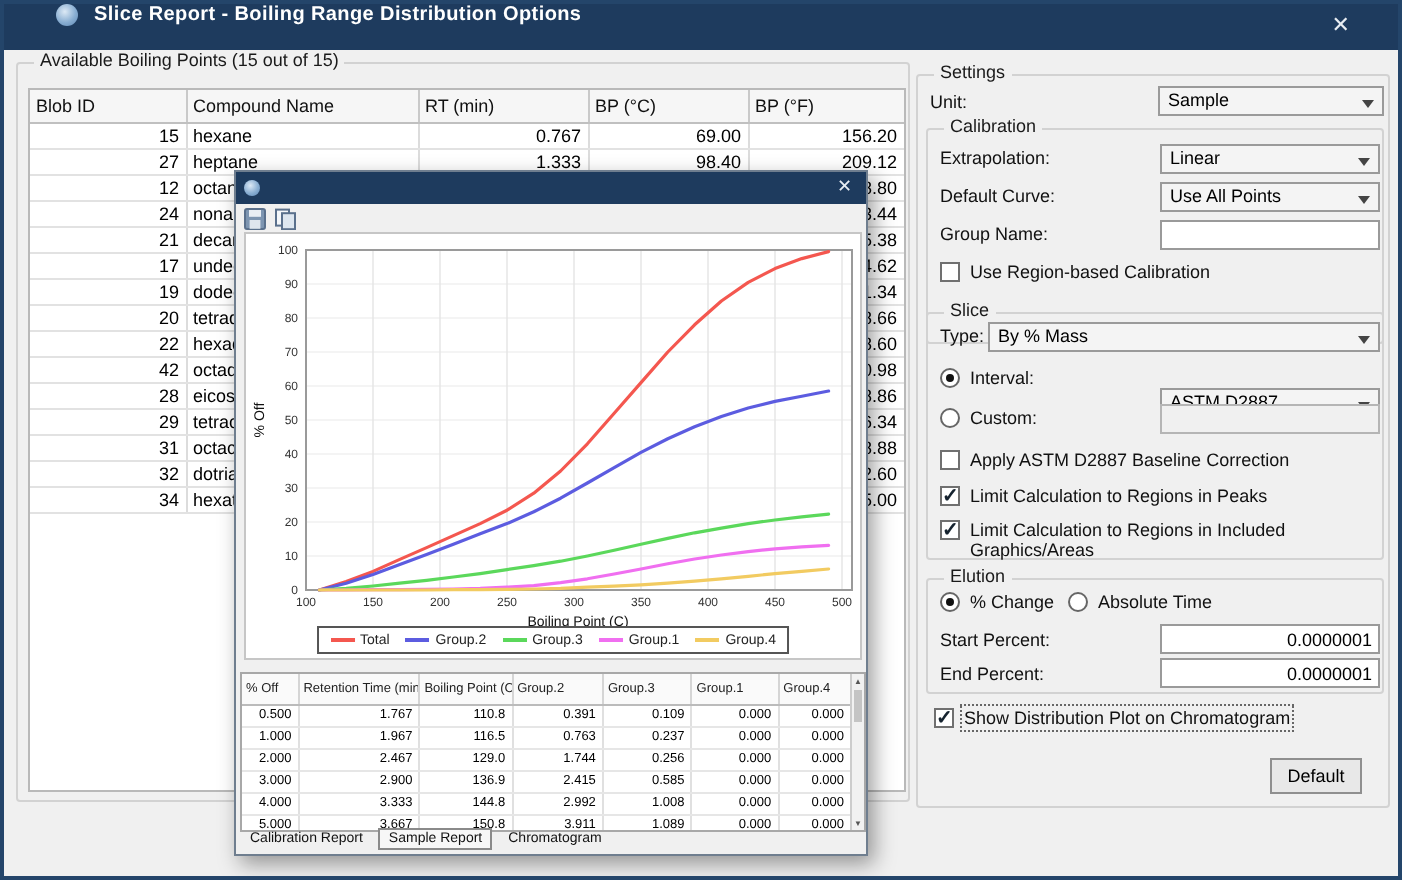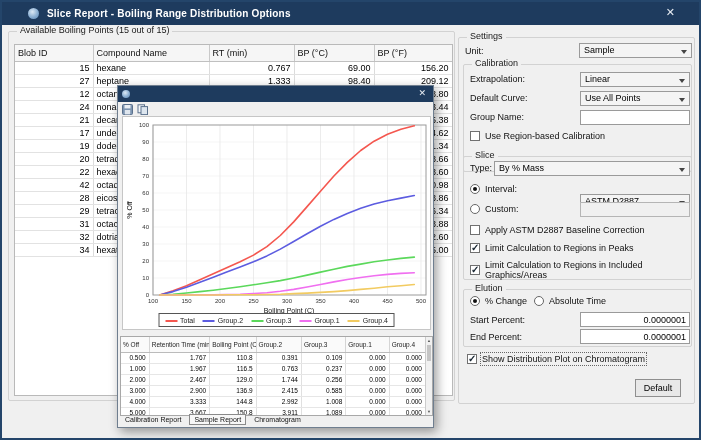--- a/index.html
+++ b/index.html
@@ -1,21 +1,21 @@
 <!DOCTYPE html>
 <html><head>
 <meta charset="utf-8">
 <style>
   * { margin:0; padding:0; box-sizing:border-box; }
   body { font-family:"Liberation Sans", sans-serif; background:#888; }
   .window { position:relative; width:701px; height:440px; background:#f0f0f0;
             border:2px solid #24456a; overflow:hidden; }
   
   .titlebar { position:absolute; left:0; top:0; right:0; height:23px; background:#1e3b5e;
-              display:flex; align-items:center; padding-left:26px; }
+              display:flex; padding-left:26px; }
   .app-icon { width:11px; height:11px; border-radius:50%;
               background:radial-gradient(circle at 40% 35%, #dce9f5, #89aed2 55%, #5d87b4); margin-right:8px; }
   .titlebar .title { color:#fff; font-size:10px; font-weight:600; letter-spacing:.2px; }
   .close-x { position:absolute; right:24px; top:4px; color:#e8edf3; font-size:11px; cursor:default; }
   .main { position:absolute; left:0; top:23px; right:0; bottom:0; background:#f0f0f0; }
 
   
   .groupbox { position:absolute; border:1px solid #d2d2d2; border-radius:2px; }
   .gb-title { position:absolute; top:-7px; left:8px; background:#f0f0f0; padding:0 3px;
               font-size:9px; color:#1a1a1a; white-space:nowrap; }
@@ -36,21 +36,21 @@
   
   .settings-label { position:absolute; font-size:9px; color:#111; white-space:nowrap; }
   .combo { position:absolute; height:15px; background:#f4f4f4; border:1px solid #9a9a9a;
            font-size:9px; line-height:13px; padding:0 14px 0 4px; color:#000; overflow:hidden; white-space:nowrap; }
   .combo::after { content:""; position:absolute; right:4px; top:6px; border-left:3px solid transparent;
                   border-right:3px solid transparent; border-top:4px solid #444; }
   .tinput { position:absolute; height:15px; background:#fff; border:1px solid #9a9a9a;
             font-size:9px; padding:0 3px; font-family:"Liberation Sans", sans-serif; color:#000; }
   .tinput.right { text-align:right; }
   .tinput:disabled, .tinput.disabled { background:#f0f0f0; border-color:#b5b5b5; }
-  .checkrow { position:absolute; display:flex; align-items:center; font-size:9px; color:#111; }
+  .checkrow { position:absolute; display:flex; align-items:flex-start; font-size:9px; color:#111; }
   .checkbox { width:10px; height:10px; border:1px solid #707070; background:#fff; margin-right:5px;
               position:relative; flex:0 0 auto; }
   .checkbox.checked::after { content:"✓"; position:absolute; left:0px; top:-2px; font-size:10px;
                              font-weight:bold; color:#16232f; }
   .radio { width:10px; height:10px; border:1px solid #666; border-radius:50%; background:#fff;
            margin-right:5px; position:relative; flex:0 0 auto; }
   .radio.selected::after { content:""; position:absolute; left:2px; top:2px; width:4px; height:4px;
                            border-radius:50%; background:#111; }
   .focus-dotted { outline:1px dotted #666; outline-offset:1px; }
   .btn { position:absolute; background:#e8e8e8; border:1px solid #8f8f8f; font-size:9px;

